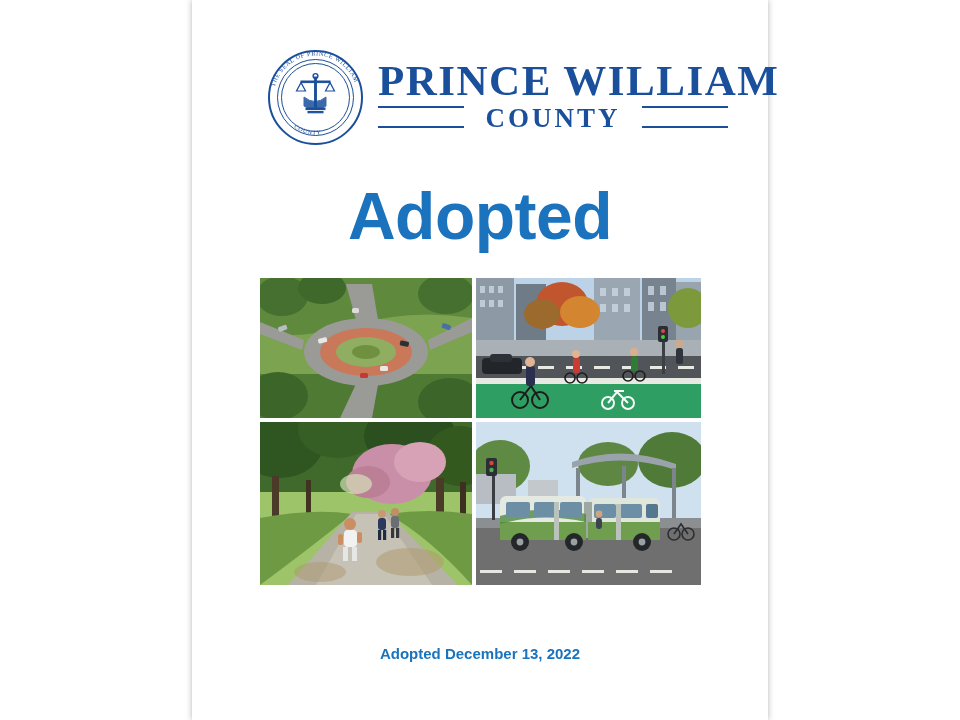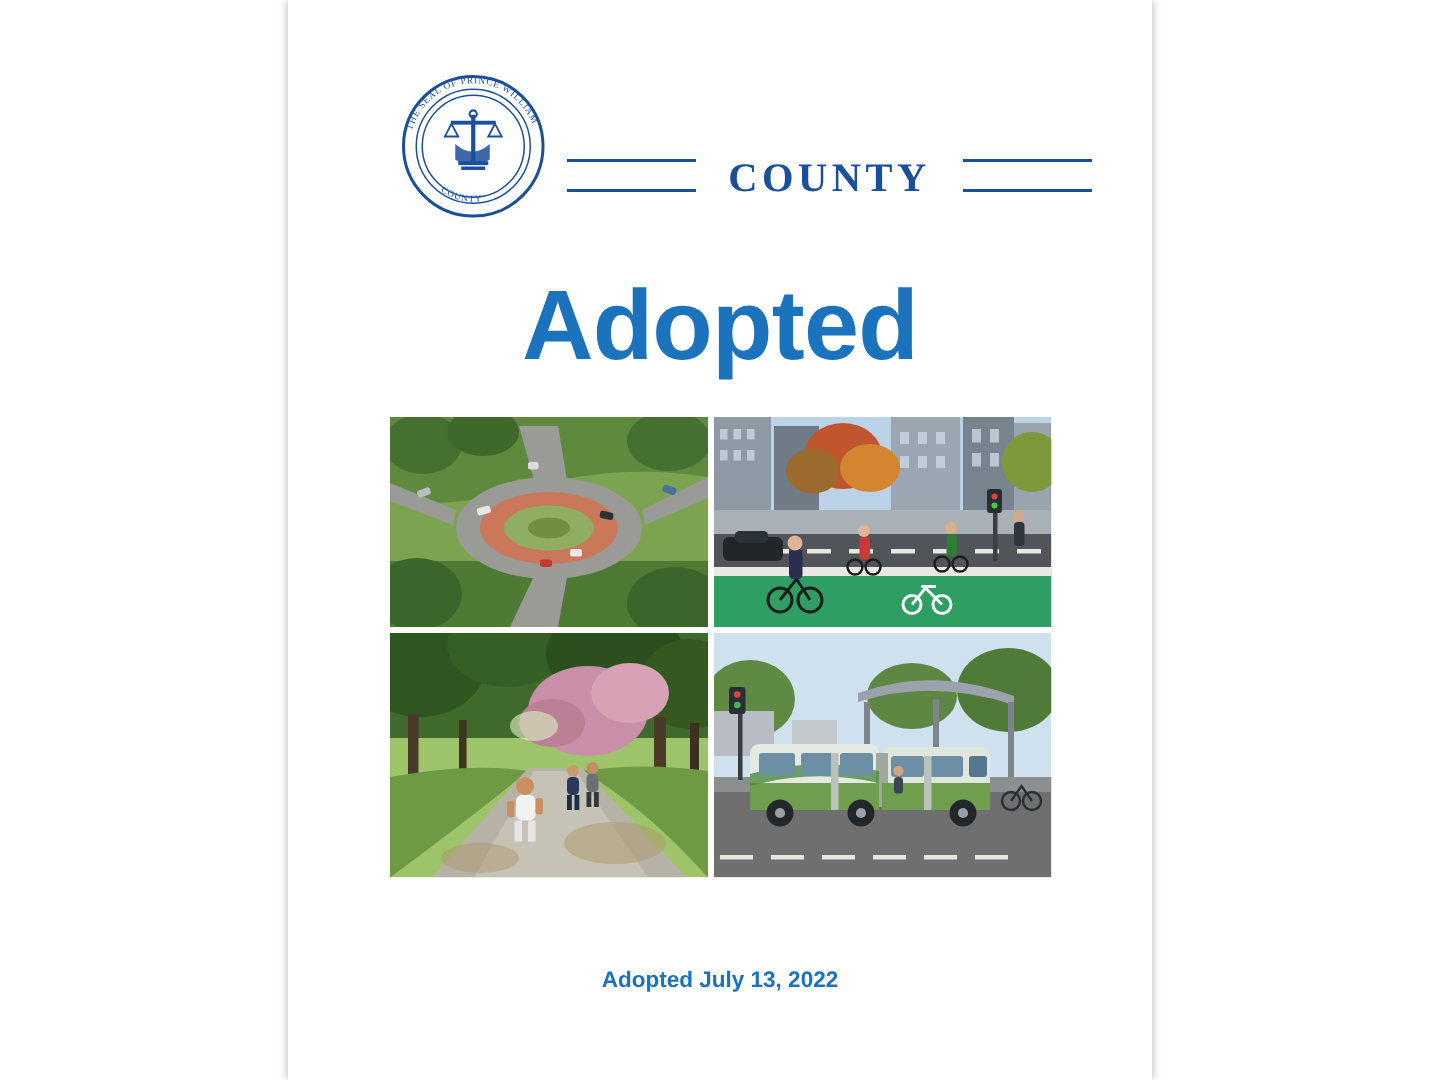--- a/index.html
+++ b/index.html
@@ -194,20 +194,21 @@
             <path d="M33 32.6 L28.5 41 L37.5 41 Z" fill="none" stroke-width="1.2"></path>
             <path d="M62 32.6 L57.5 41 L66.5 41 Z" fill="none" stroke-width="1.2"></path>
             <path d="M36 47 q 11 9 22 0 l 0 9 q -11 7 -22 0 z" fill="#1a4f9c" opacity="0.85"></path>
             <rect x="38" y="58" width="19" height="1.6"></rect>
             <rect x="40" y="61.5" width="15" height="1.3"></rect>
           </g>
         </svg>
       </div>
 
       <div class="wordmark">
+        <div class="prince-william">PRINCE WILLIAM</div>
         <div class="line-top"></div>
         <div class="line-bottom"></div>
         <div class="county-wrap">
           <div style="font-family:'Liberation Serif',serif;font-weight:bold;font-size:27px;letter-spacing:3px;color:#1a4f9c;line-height:28px;background:#ffffff;">COUNTY</div>
         </div>
       </div>
     </div>
 
     <div class="doc-title">Adopted</div>
 
@@ -450,16 +451,16 @@
             <circle cx="212" cy="112" r="6"></circle>
             <path d="M198 112 L205 102 L212 112"></path>
           </g>
 
           <rect x="120" y="96" width="6" height="11" rx="2.4" fill="#3b4450"></rect>
           <circle cx="123" cy="92" r="3.4" fill="#d0a481"></circle>
         </svg>
       </div>
     </div>
 
-    <div class="adopted">Adopted July 13, 2022</div>
+    <div class="adopted">Adopted December 13, 2022</div>
 
   </div>
 </div>
 
 </body></html>

